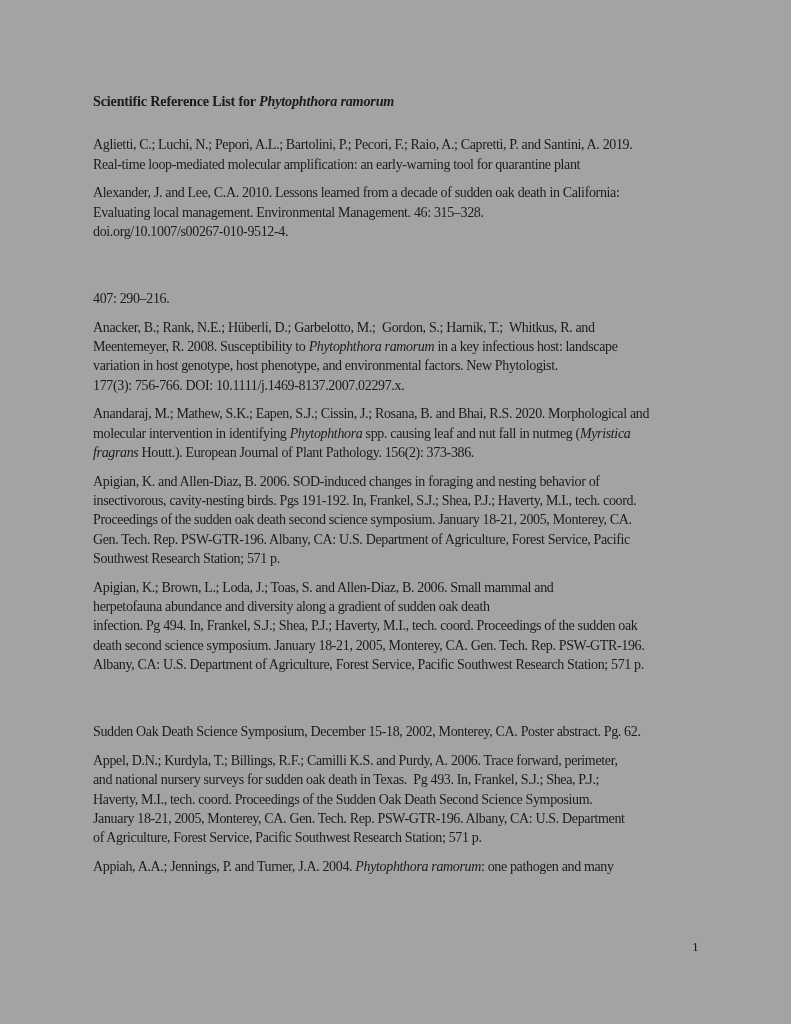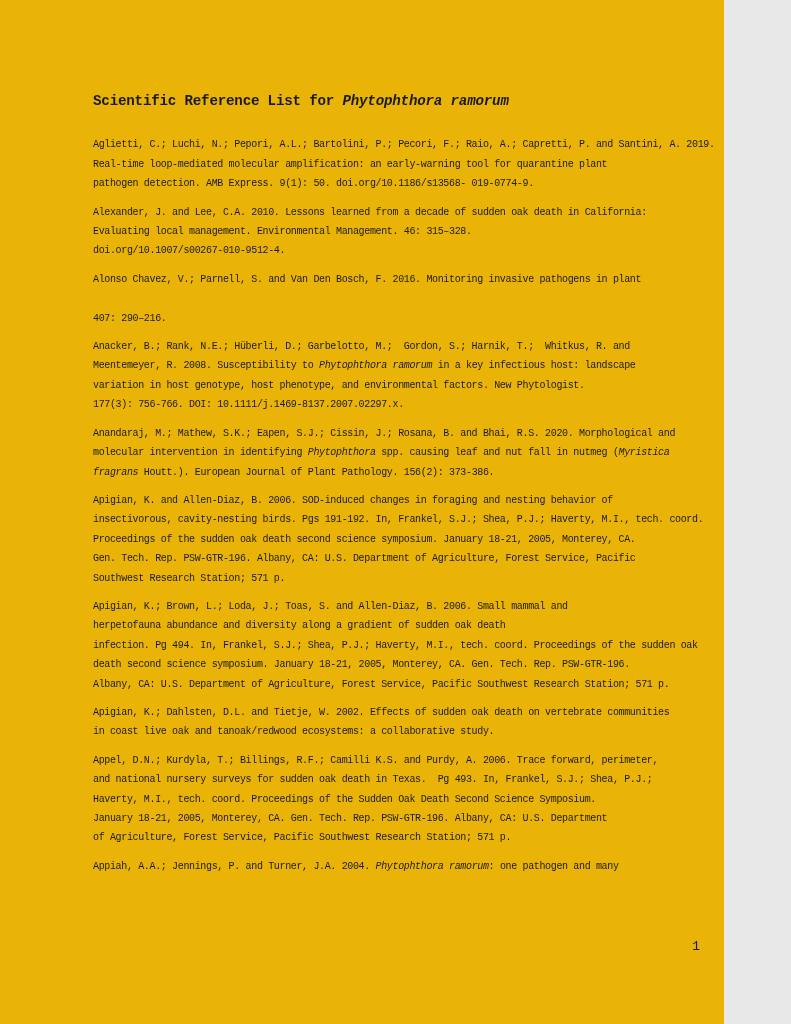--- a/index.html
+++ b/index.html
@@ -1,39 +1,39 @@
 <!DOCTYPE html>
 <html><head>
 <meta charset="utf-8">
 <style>
   html, body { margin: 0; padding: 0; background: #e8e8e8; }
   .page {
     position: relative;
-    width: 724px;
+    width: 791px;
     height: 1024px;
-    background: #eab308;
-    font-family: Liberation Mono, monospace;
+    background: #a3a3a3;
+    font-family: Liberation Serif, serif;
     color: #1b1b1b;
     overflow: hidden;
   }
   .content {
     position: absolute;
     left: 93px;
     top: 92px;
     width: 660px;
   }
   .title {
     font-size: 14.2px;
     font-weight: bold;
     letter-spacing: -0.2px;
     line-height: 19.4px;
     margin: 0 0 24px 0;
   }
   .reference {
-    font-size: 10px;
+    font-size: 14px;
     letter-spacing: -0.35px;
     line-height: 19.4px;
     margin: 0 0 9px 0;
     white-space: nowrap;
   }
   .it { font-style: italic; }
   .page-number {
     position: absolute;
     left: 692px;
     top: 939px;
@@ -41,26 +41,26 @@
     letter-spacing: -0.2px;
   }
 </style>
 </head>
 <body>
 
 <div class="page">
   <div class="content">
     <h1 class="title"><span>Scientific Reference List for </span><span class="it">Phytophthora ramorum</span></h1>
     <div id="reference-list">
-        <p class="reference"><span>Aglietti, C.; Luchi, N.; Pepori, A.L.; Bartolini, P.; Pecori, F.; Raio, A.; Capretti, P. and Santini, A. 2019.</span><br><span>Real-time loop-mediated molecular amplification: an early-warning tool for quarantine plant</span><br><span>pathogen detection. AMB Express. 9(1): 50. doi.org/10.1186/s13568- 019-0774-9.</span></p>
+        <p class="reference"><span>Aglietti, C.; Luchi, N.; Pepori, A.L.; Bartolini, P.; Pecori, F.; Raio, A.; Capretti, P. and Santini, A. 2019.</span><br><span>Real-time loop-mediated molecular amplification: an early-warning tool for quarantine plant</span><br></p>
         <p class="reference"><span>Alexander, J. and Lee, C.A. 2010. Lessons learned from a decade of sudden oak death in California:</span><br><span>Evaluating local management. Environmental Management. 46: 315–328.</span><br><span>doi.org/10.1007/s00267-010-9512-4.</span></p>
-        <p class="reference"><span>Alonso Chavez, V.; Parnell, S. and Van Den Bosch, F. 2016. Monitoring invasive pathogens in plant</span><br><br><span>407: 290–216.</span></p>
+        <p class="reference"><br><br><span>407: 290–216.</span></p>
         <p class="reference"><span>Anacker, B.; Rank, N.E.; Hüberli, D.; Garbelotto, M.;&nbsp; Gordon, S.; Harnik, T.;&nbsp; Whitkus, R. and</span><br><span>Meentemeyer, R. 2008. Susceptibility to </span><span class="it">Phytophthora ramorum</span><span> in a key infectious host: landscape</span><br><span>variation in host genotype, host phenotype, and environmental factors. New Phytologist.</span><br><span>177(3): 756-766. DOI: 10.1111/j.1469-8137.2007.02297.x.</span></p>
         <p class="reference"><span>Anandaraj, M.; Mathew, S.K.; Eapen, S.J.; Cissin, J.; Rosana, B. and Bhai, R.S. 2020. Morphological and</span><br><span>molecular intervention in identifying </span><span class="it">Phytophthora</span><span> spp. causing leaf and nut fall in nutmeg (</span><span class="it">Myristica</span><br><span class="it">fragrans</span><span> Houtt.). European Journal of Plant Pathology. 156(2): 373-386.</span></p>
         <p class="reference"><span>Apigian, K. and Allen-Diaz, B. 2006. SOD-induced changes in foraging and nesting behavior of</span><br><span>insectivorous, cavity-nesting birds. Pgs 191-192. In, Frankel, S.J.; Shea, P.J.; Haverty, M.I., tech. coord.</span><br><span>Proceedings of the sudden oak death second science symposium. January 18-21, 2005, Monterey, CA.</span><br><span>Gen. Tech. Rep. PSW-GTR-196. Albany, CA: U.S. Department of Agriculture, Forest Service, Pacific</span><br><span>Southwest Research Station; 571 p.</span></p>
         <p class="reference"><span>Apigian, K.; Brown, L.; Loda, J.; Toas, S. and Allen-Diaz, B. 2006. Small mammal and</span><br><span>herpetofauna abundance and diversity along a gradient of sudden oak death</span><br><span>infection. Pg 494. In, Frankel, S.J.; Shea, P.J.; Haverty, M.I., tech. coord. Proceedings of the sudden oak</span><br><span>death second science symposium. January 18-21, 2005, Monterey, CA. Gen. Tech. Rep. PSW-GTR-196.</span><br><span>Albany, CA: U.S. Department of Agriculture, Forest Service, Pacific Southwest Research Station; 571 p.</span></p>
-        <p class="reference"><span>Apigian, K.; Dahlsten, D.L. and Tietje, W. 2002. Effects of sudden oak death on vertebrate communities</span><br><span>in coast live oak and tanoak/redwood ecosystems: a collaborative study.</span><br></p>
+        <p class="reference"><br><br><span>Sudden Oak Death Science Symposium, December 15-18, 2002, Monterey, CA. Poster abstract. Pg. 62.</span></p>
         <p class="reference"><span>Appel, D.N.; Kurdyla, T.; Billings, R.F.; Camilli K.S. and Purdy, A. 2006. Trace forward, perimeter,</span><br><span>and national nursery surveys for sudden oak death in Texas.&nbsp; Pg 493. In, Frankel, S.J.; Shea, P.J.;</span><br><span>Haverty, M.I., tech. coord. Proceedings of the Sudden Oak Death Second Science Symposium.</span><br><span>January 18-21, 2005, Monterey, CA. Gen. Tech. Rep. PSW-GTR-196. Albany, CA: U.S. Department</span><br><span>of Agriculture, Forest Service, Pacific Southwest Research Station; 571 p.</span></p>
         <p class="reference"><span>Appiah, A.A.; Jennings, P. and Turner, J.A. 2004. </span><span class="it">Phytophthora ramorum</span><span>: one pathogen and many</span><br><br></p>
       </div>
   </div>
   <div class="page-number">1</div>
 </div>
 
 </body></html>

